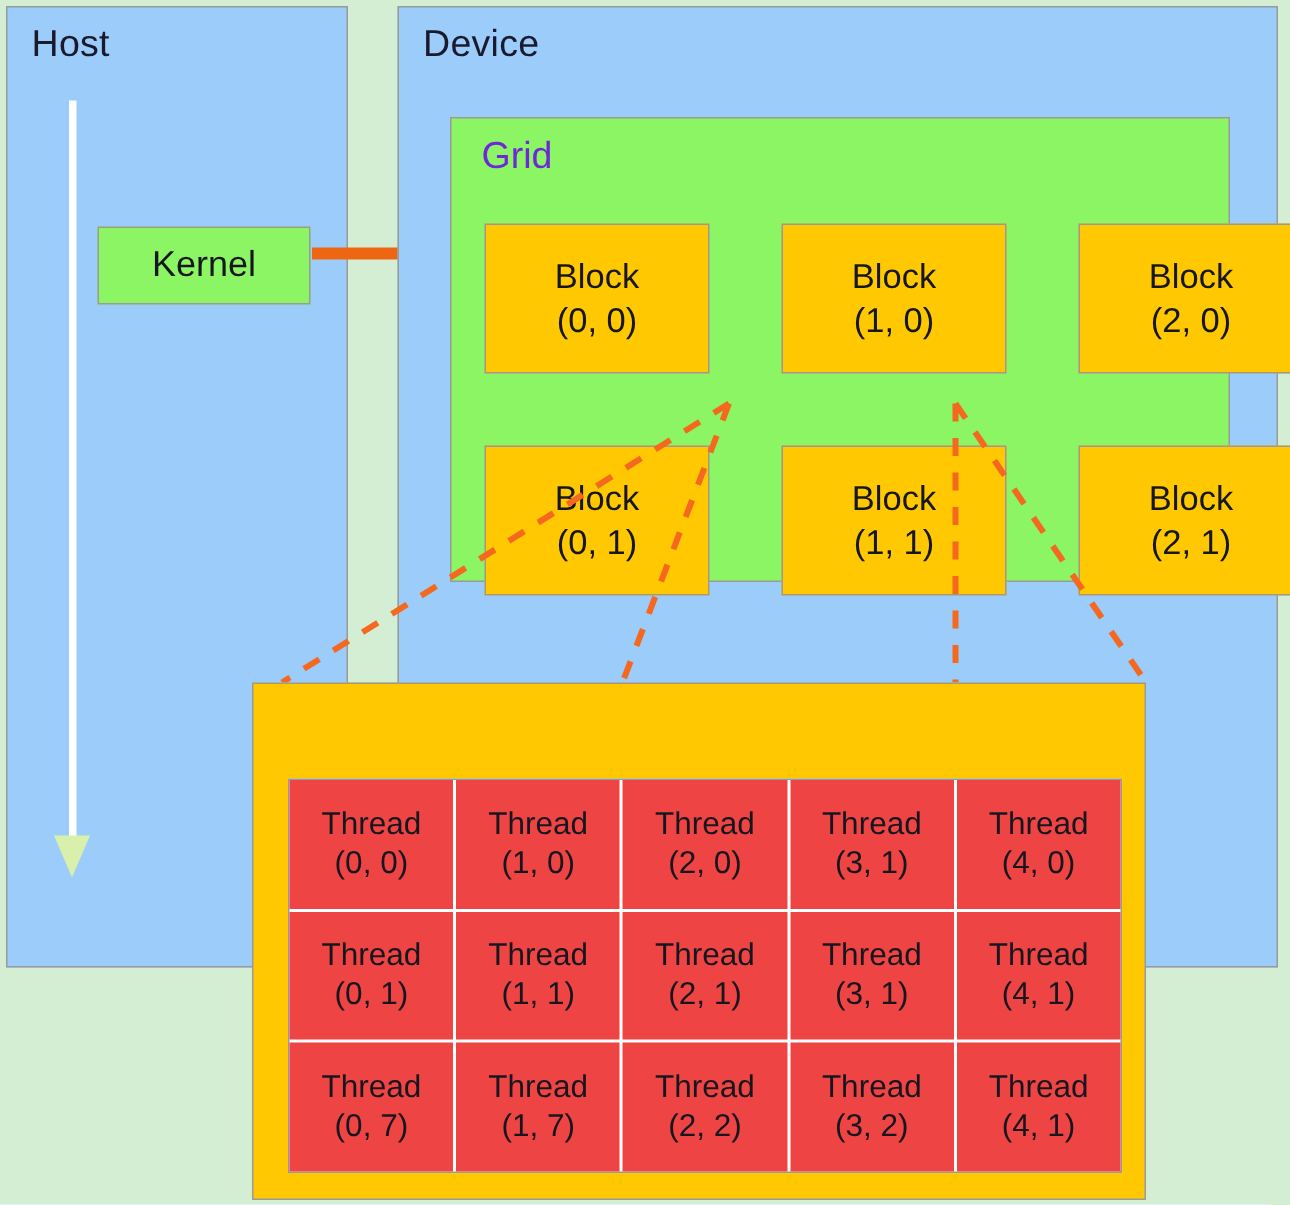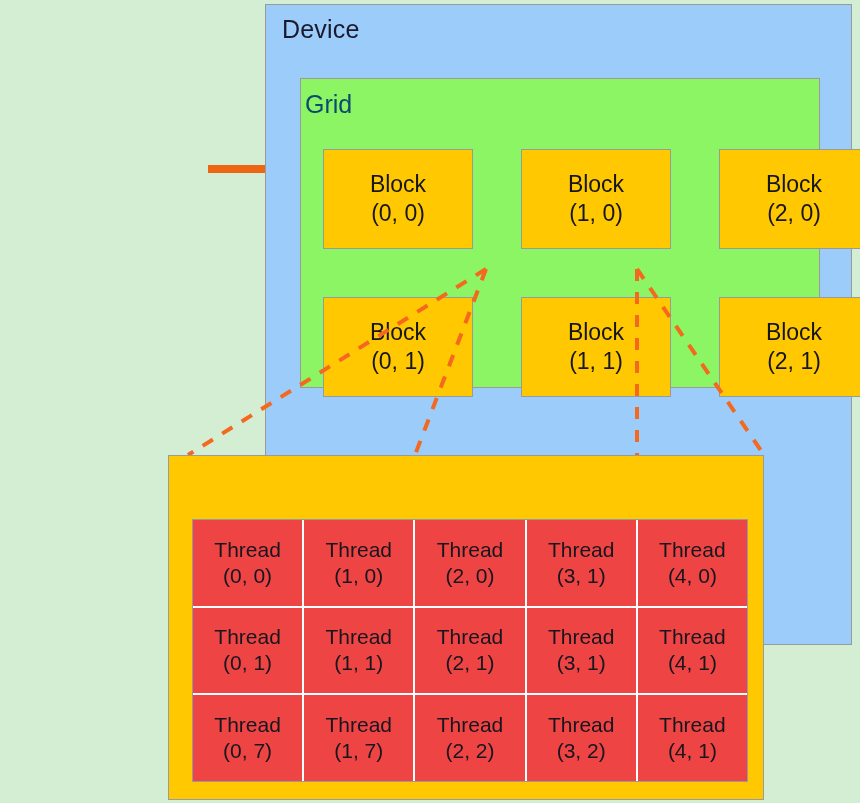--- a/index.html
+++ b/index.html
@@ -108,24 +108,24 @@
     left: 300px;
     top: 78px;
     width: 520px;
     height: 310px;
     background: #8cf563;
     border: 1px solid #9a9a9a;
     box-sizing: border-box;
   }
   .grid-title {
     position: absolute;
-    left: 4px;
+    left: 20px;
     top: 11px;
     font-size: 25px;
-    color: #0c4a6e;
+    color: #6d28d9;
   }
   .blocks-area {
     position: absolute;
     left: 22px;
     top: 70px;
     width: 478px;
     height: 222px;
     display: grid;
     grid-template-columns: repeat(3, 150px);
     grid-template-rows: repeat(2, 100px);
@@ -200,20 +200,26 @@
     color: #16161e;
     line-height: 1.25;
   }
   .thread-cell .ln { display: block; }
 </style>
 </head>
 <body>
 
 <div id="canvas">
 
+  <div class="host-panel">
+    <div class="panel-title">Host</div>
+    <div class="host-arrow"></div>
+    <div class="host-arrow-head"></div>
+    <div class="kernel-box">Kernel</div>
+  </div>
 
   <div class="launch-arrow"></div>
   <div class="launch-arrow-head"></div>
 
   <div class="device-panel">
     <div class="panel-title">Device</div>
   </div>
 
   <div class="grid-box">
     <div class="grid-title">Grid</div>

